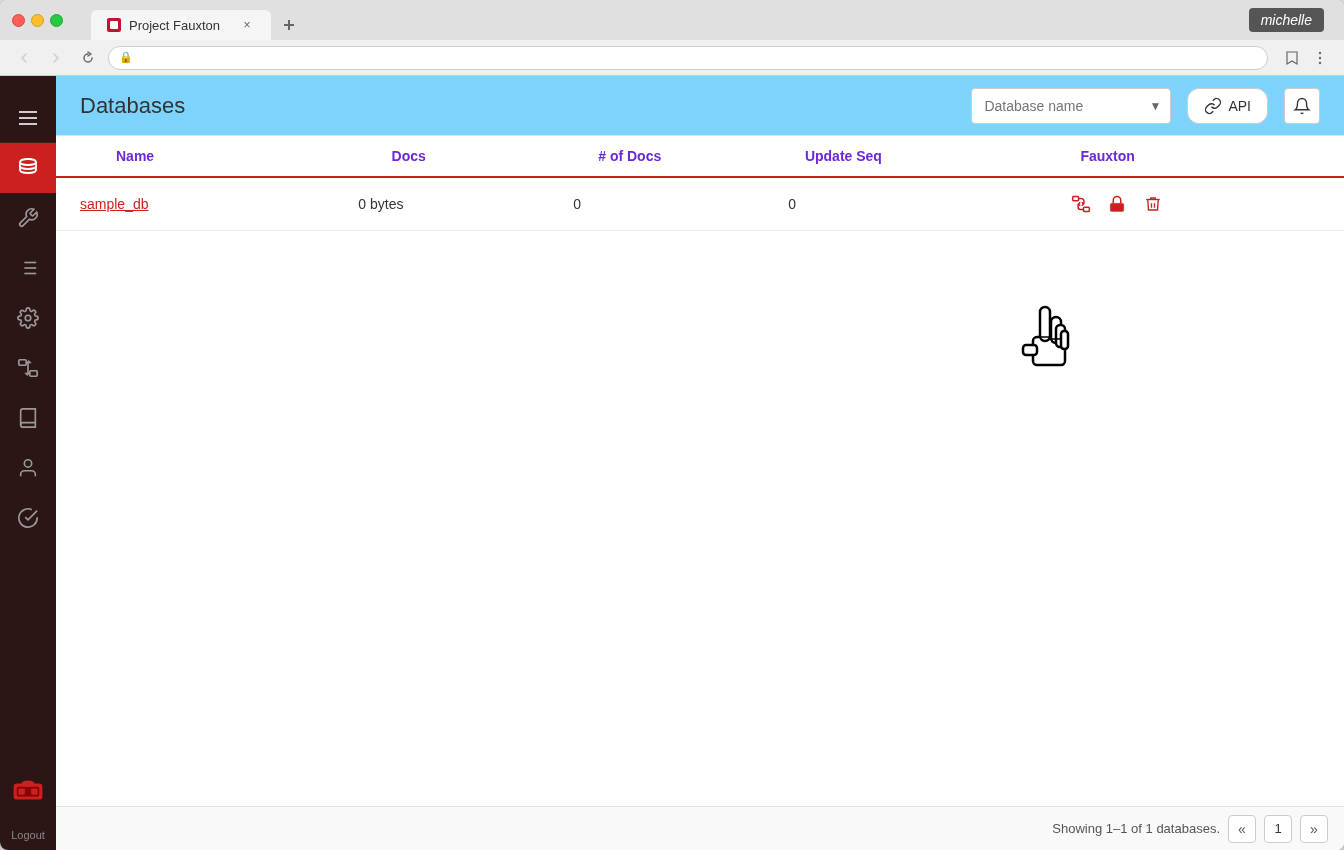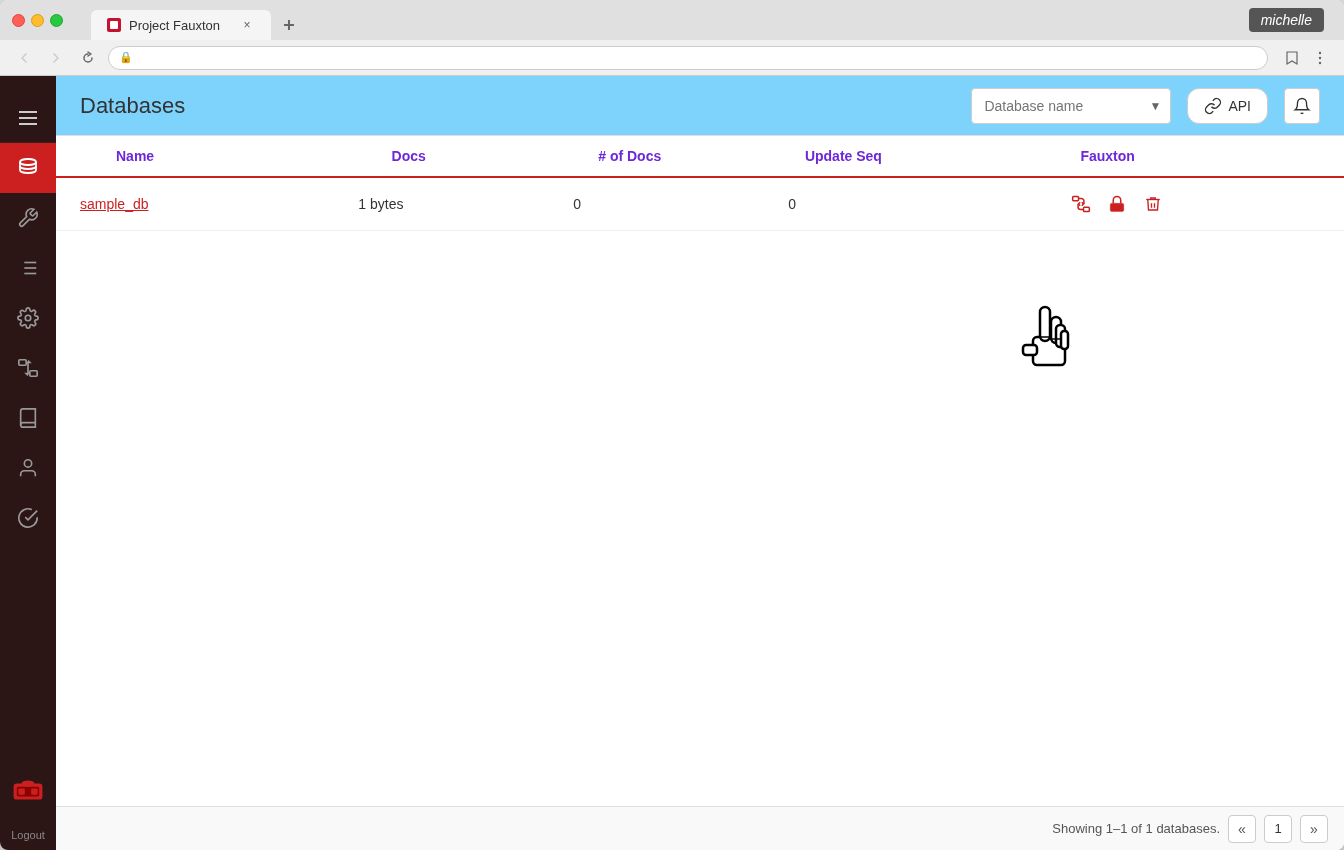--- a/index.html
+++ b/index.html
@@ -261,21 +261,21 @@
           <div class="table-header-cell">Docs</div>
           <div class="table-header-cell"># of Docs</div>
           <div class="table-header-cell">Update Seq</div>
           <div class="table-header-cell">Fauxton</div>
         </div>
 
         <div class="table-row">
           <div class="table-cell">
             <a class="db-link">sample_db</a>
           </div>
-          <div class="table-cell">1 bytes</div>
+          <div class="table-cell">0 bytes</div>
           <div class="table-cell">0</div>
           <div class="table-cell">0</div>
           <div class="table-cell actions-cell">
 
             <div class="action-icon replicate" title="Replicate">
               <svg width="20" height="20" viewBox="0 0 24 24" fill="none" stroke="#cc1f1f" stroke-width="1.8">
                 <rect x="2" y="3" width="7" height="5" rx="1"></rect>
                 <rect x="15" y="16" width="7" height="5" rx="1"></rect>
                 <path d="M9 5.5h3.5a3 3 0 0 1 3 3V12M15 18.5h-3.5a3 3 0 0 1-3-3V12"></path>
                 <polyline points="13 10 15 12 13 14"></polyline>

